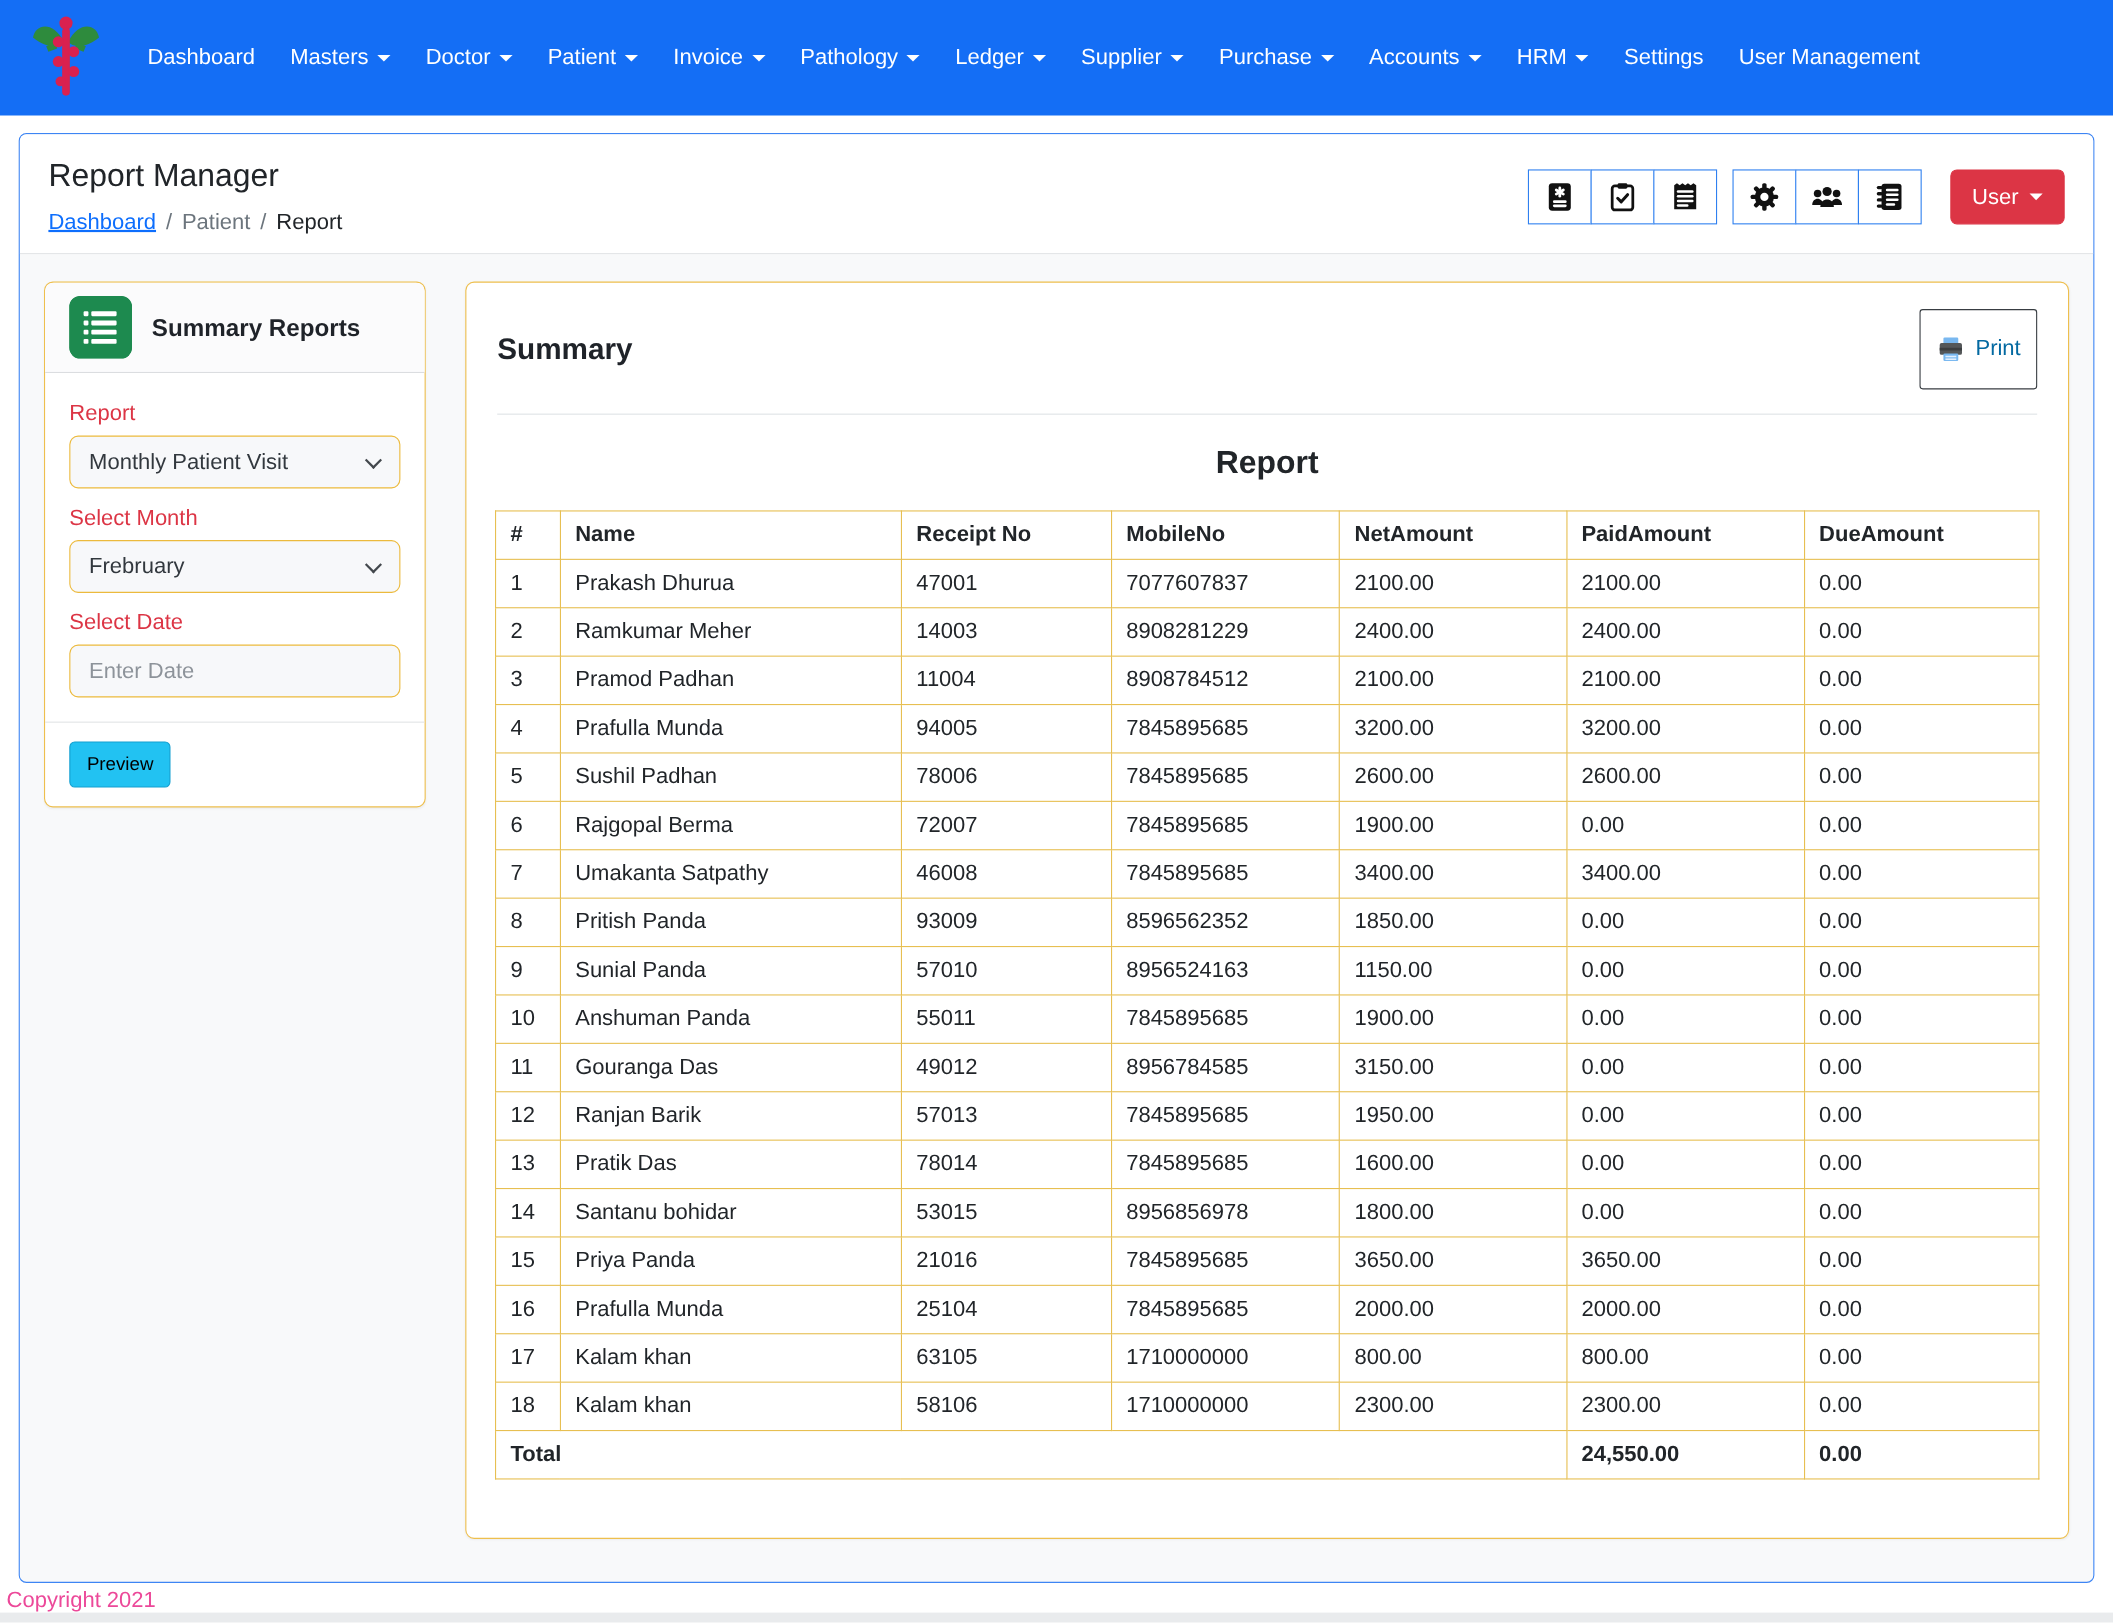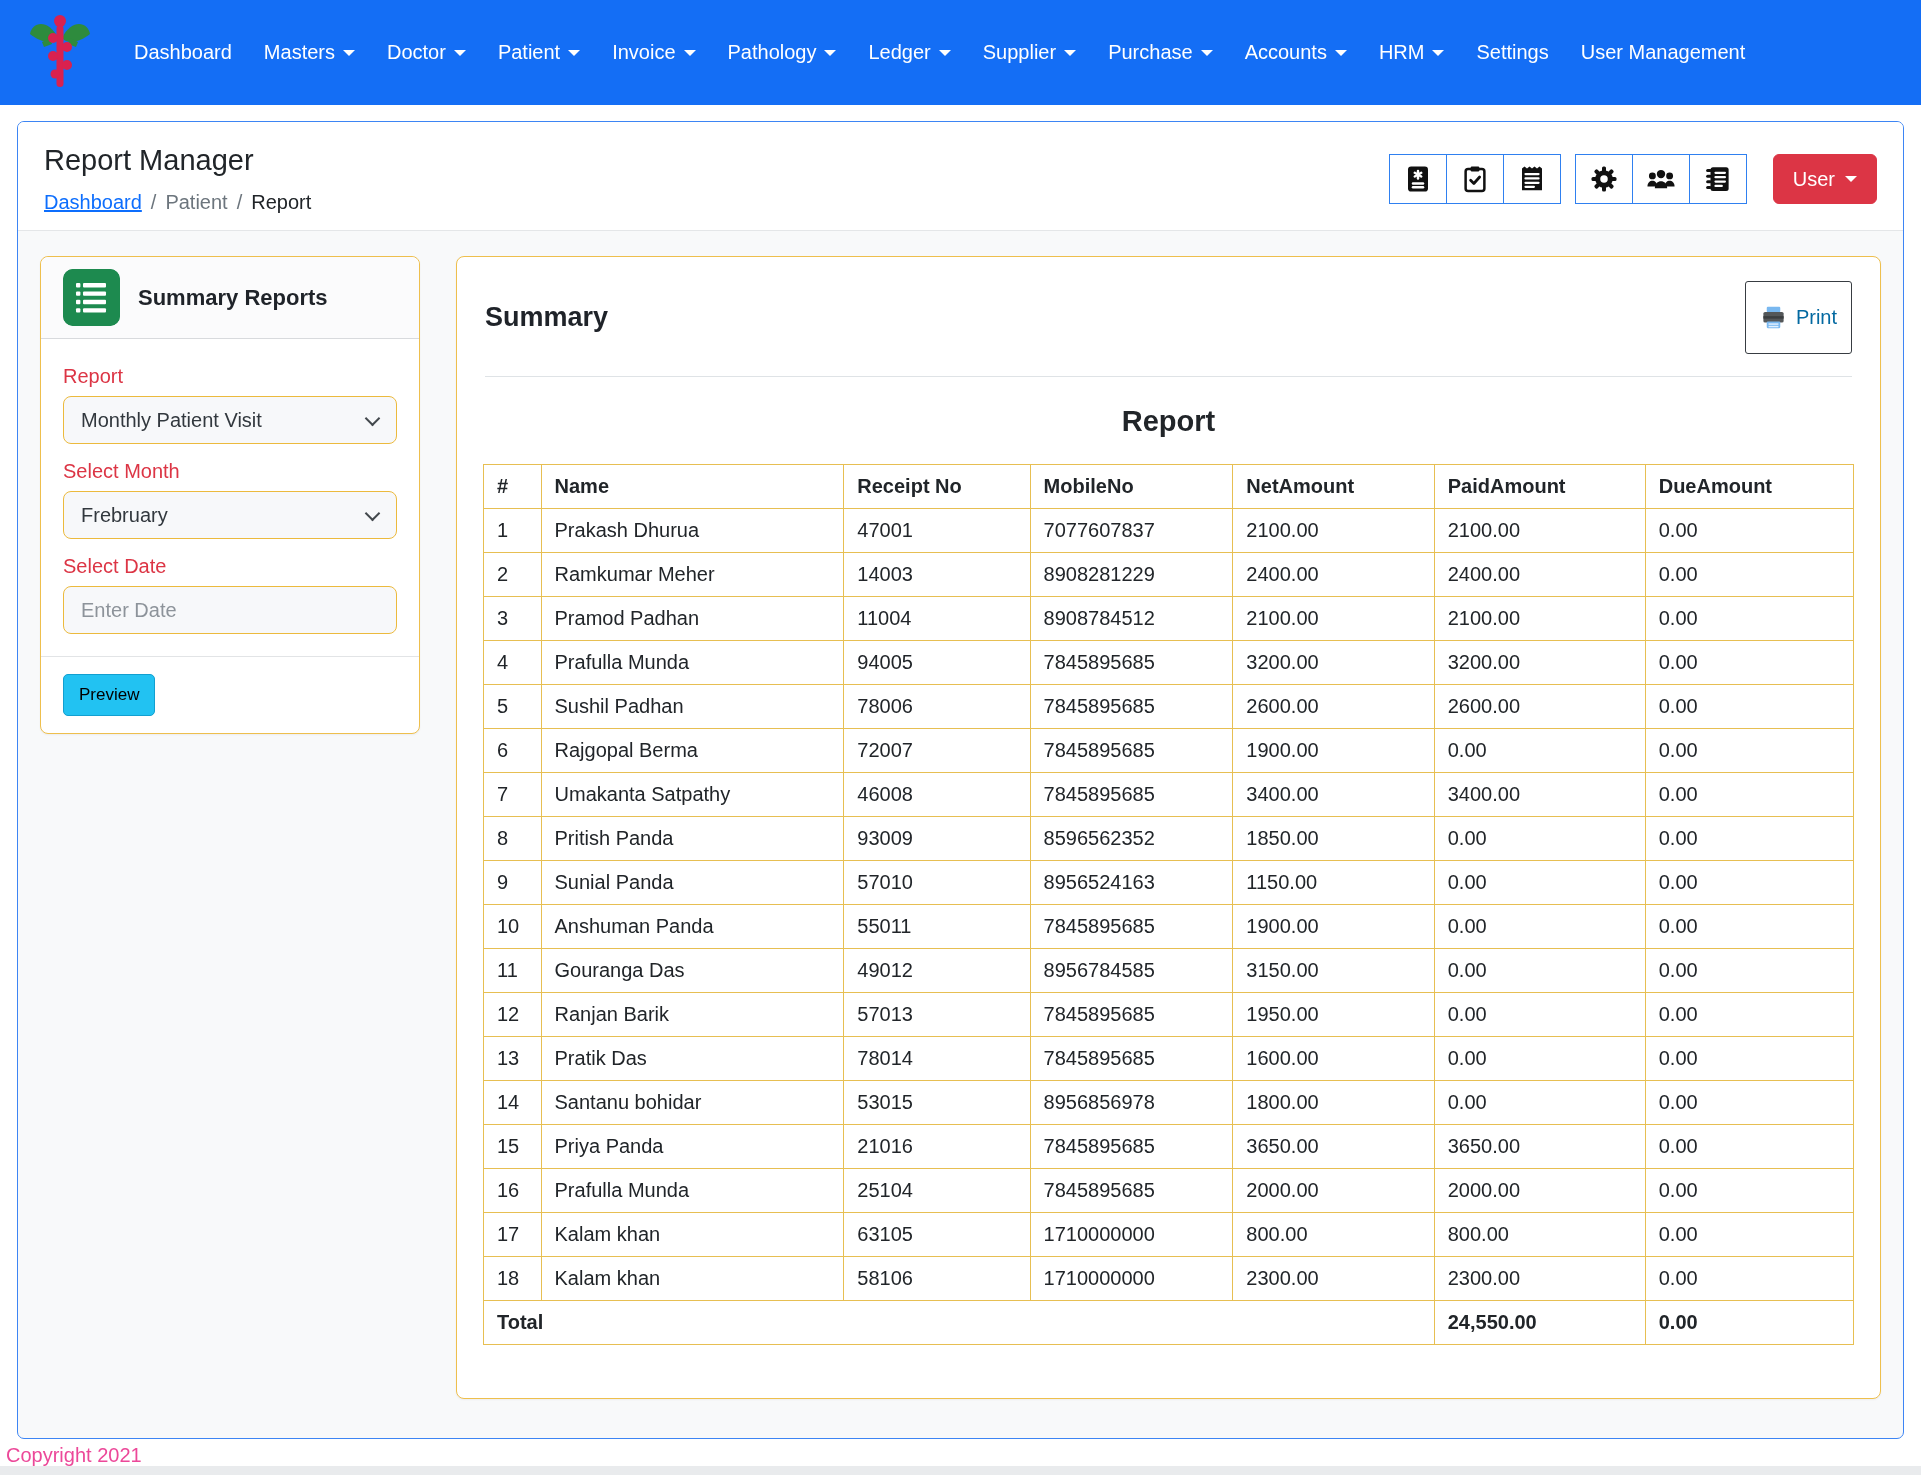--- a/index.html
+++ b/index.html
@@ -36,21 +36,21 @@
   .user-btn { background:#dc3545; border:1px solid #dc3545; color:#fff; font-size:20px;
     padding:12px 19px; border-radius:6px; display:flex; align-items:center; cursor:pointer; margin-left:12px; }
   .user-btn .caret-down { margin-left:10px; }
 
   
   .content { display:flex; align-items:flex-start; padding:25px 22px; }
   .panel { background:#fff; border:1px solid #eebf4d; border-radius:8px;
     box-shadow:0 1px 2px rgba(0,0,0,.05); }
 
   
-  .left-panel { width:380px; flex:0 0 auto; }
+  .left-panel { width:347px; flex:0 0 auto; }
   .left-header { display:flex; align-items:center; padding:12px 22px; background:#fbfbfc;
     border-bottom:1px solid #d8dadd; border-radius:8px 8px 0 0; }
   .list-badge { width:57px; height:57px; background:#1d8a4f; border-radius:10px; flex:0 0 auto; }
   .left-title { font-size:22px; font-weight:700; margin-left:18px; color:#1f2329; }
   .left-body { padding:26px 22px 22px; }
   .field-label { color:#dc3545; font-size:20px; margin:16px 0 8px; }
   .field-label:first-child { margin-top:0; }
   .control-wrap { position:relative; }
   .control { width:100%; height:48px; background:#f7f8fa; border:1px solid #ecba3d; border-radius:8px;
     font-family:"Liberation Sans", sans-serif; font-size:20px; color:#32383e; padding:0 44px 0 17px;

